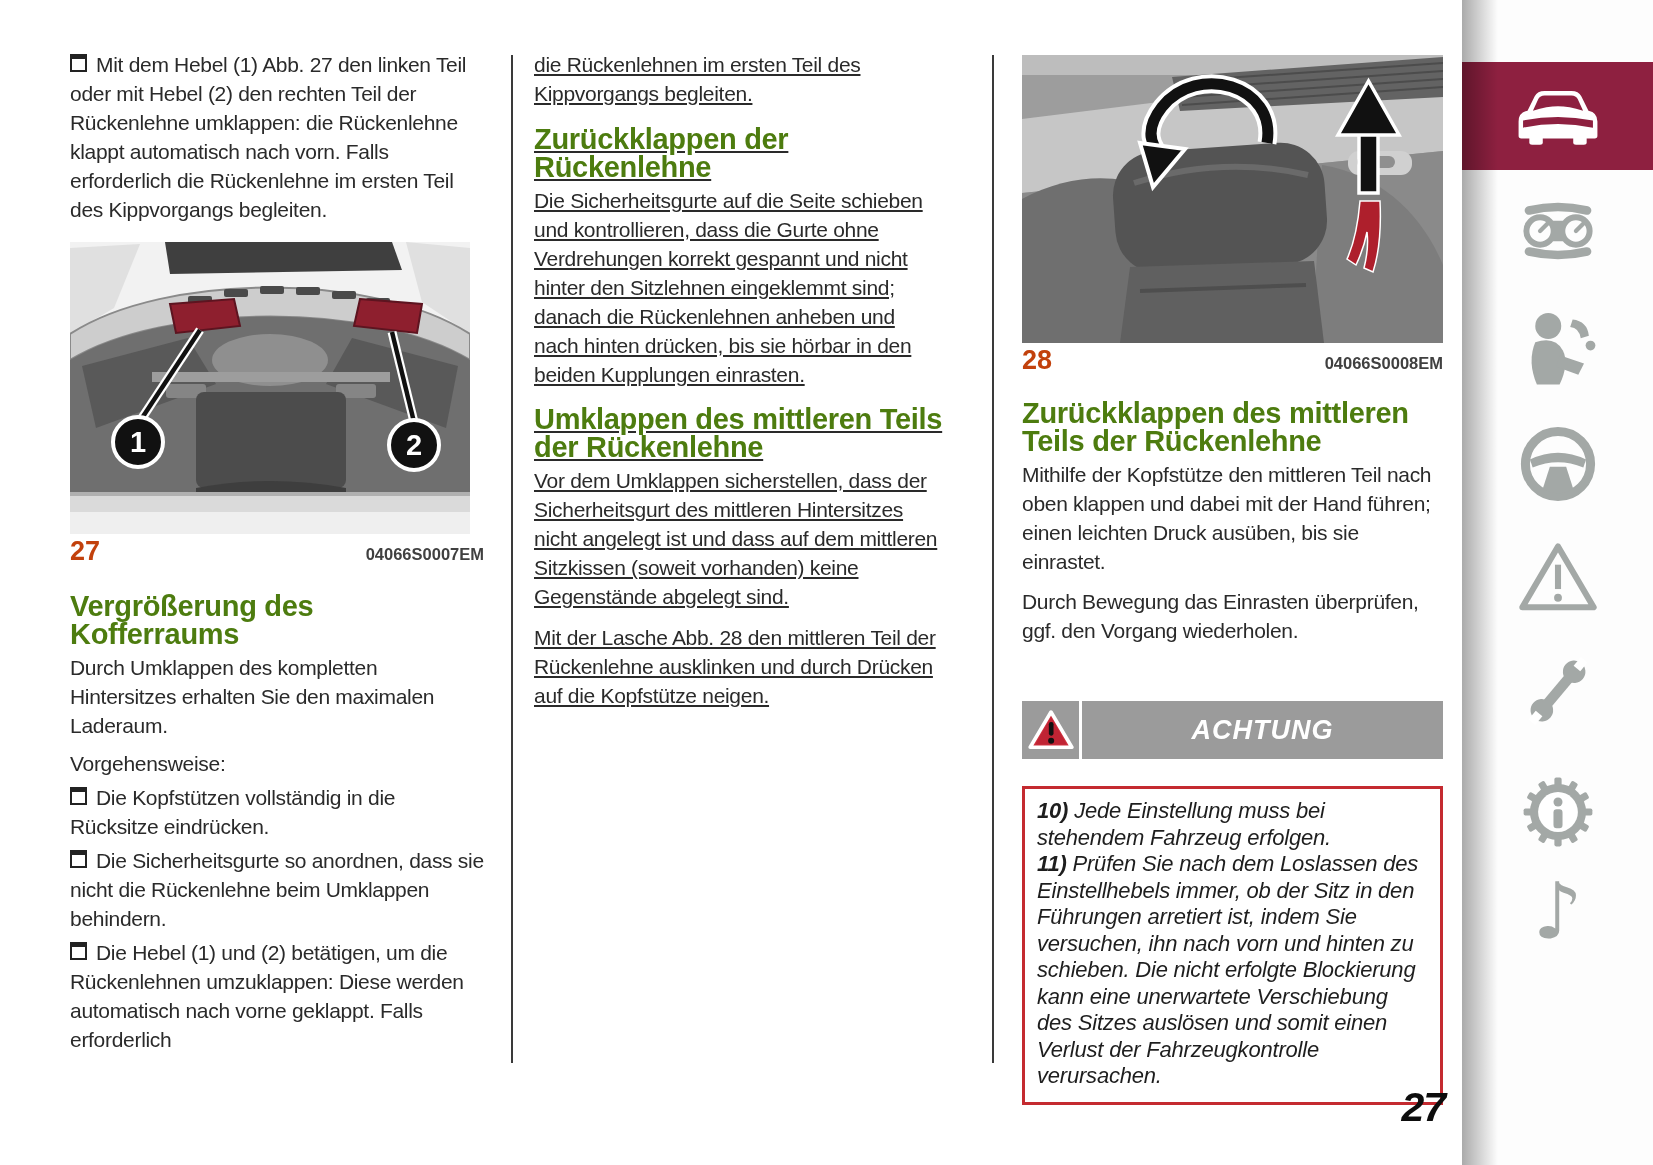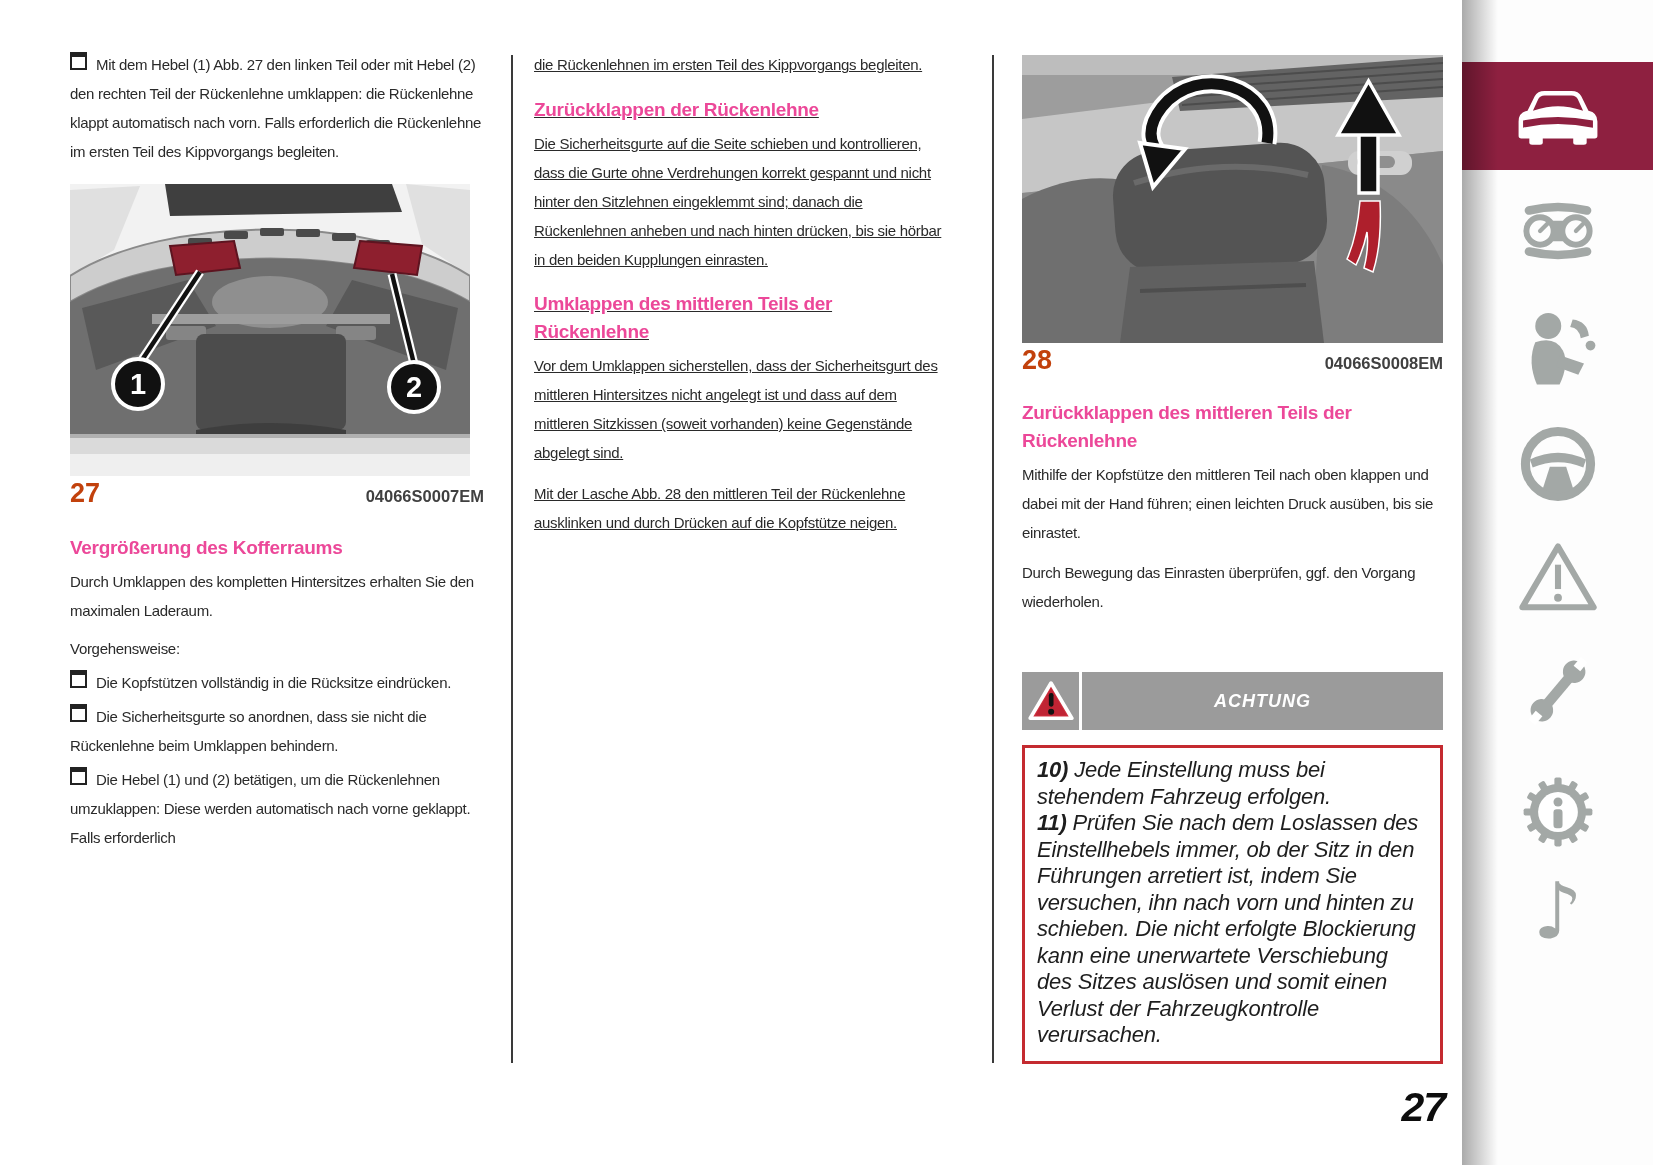--- a/index.html
+++ b/index.html
@@ -8,23 +8,23 @@
 
   
   .col{position:absolute;top:50px;}
   .c1{left:70px;width:414px;}
   .c2{left:534px;width:409px;text-decoration:underline;}
   .c3{left:1022px;width:421px;}
   .vrule{position:absolute;top:55px;height:1008px;width:2px;background:#3a3a3a;}
   .r1{left:511px;}
   .r2{left:992px;}
 
-  p.body{font-size:15px;line-height:29px;letter-spacing:-0.3px;margin:0 0 9px 0;}
+  p.body{font-size:21px;line-height:29px;letter-spacing:-0.3px;margin:0 0 9px 0;}
   p.tight{margin-bottom:5px;}
-  h3.red{color:#ec4899;font-size:19px;line-height:28px;font-weight:bold;
+  h3.red{color:#4d7c0f;font-size:29px;line-height:28px;font-weight:bold;
          letter-spacing:-0.3px;margin:17px 0 5px 0;}
 
   .bullet-sq{display:inline-block;width:13px;height:11px;border:2.5px solid #222;
              border-top-width:5px;margin-right:9px;}
 
   
   .figure{position:relative;line-height:0;}
   .figcap{display:flex;justify-content:space-between;align-items:baseline;
           font-weight:bold;margin:5px 0 0 0;line-height:24px;}
   .figcap .num{font-size:27px;color:#c2410c;}
@@ -33,22 +33,22 @@
   
   .warnrow{display:flex;align-items:center;margin:14px 0 6px 2px;height:38px;}
   .warnref{font-weight:bold;font-size:19px;color:#111;margin-left:10px;}
 
   
   .achtung-hdr{display:flex;height:58px;margin-top:56px;}
   .achtung-tri{width:57px;background:#9b9b9b;display:flex;align-items:center;
                justify-content:center;margin-right:3px;}
   .achtung-bar{flex:1;background:#9b9b9b;color:#ffffff;display:flex;align-items:center;
                justify-content:center;font-weight:bold;font-style:italic;
-               font-size:18px;letter-spacing:1px;}
-  .redbox{border:3px solid #c42a30;margin-top:15px;padding:9px 12px 12px 12px;
+               font-size:27px;letter-spacing:1px;}
+  .redbox{border:3px solid #c42a30;margin-top:27px;padding:9px 12px 12px 12px;
           font-style:italic;font-size:22px;line-height:26.5px;color:#1e1e1e;
           letter-spacing:-0.2px;}
   .redbox .wnum{font-weight:bold;}
 
   
   .sidebar{position:absolute;left:1462px;top:0;width:191px;height:1165px;background:#fdfdfd;}
   .sidebar .shadow{position:absolute;left:0;top:0;width:36px;height:100%;z-index:5;
                    background:linear-gradient(to right, rgba(0,0,0,0.33), rgba(0,0,0,0));}
   .tab-active{position:absolute;left:0;top:62px;width:100%;height:108px;background:#8e2040;
               display:flex;align-items:center;justify-content:center;z-index:1;}

